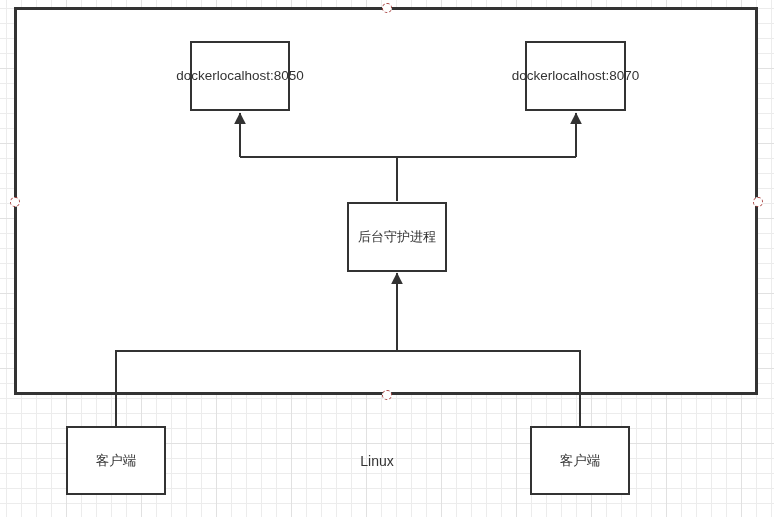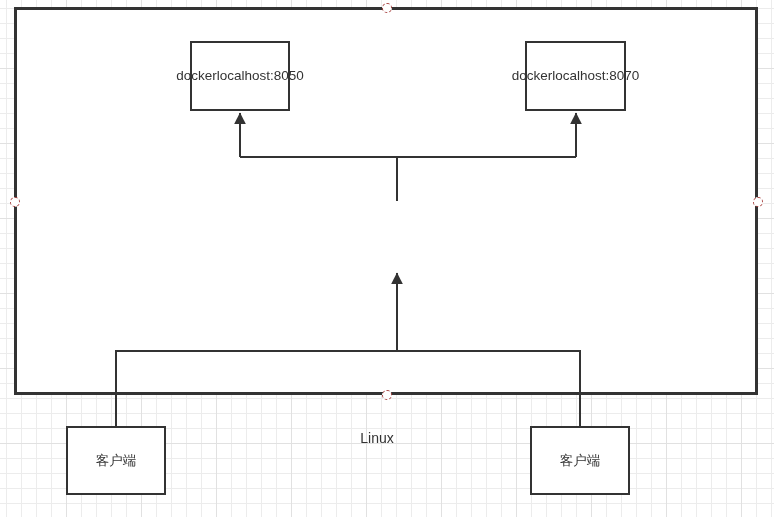--- a/index.html
+++ b/index.html
@@ -46,21 +46,21 @@
     color:var(--text);
     font-size:13.5px;line-height:16px;text-align:center;
   }
   .node-docker-left {left:190px;top:41px;width:100px;height:70px;}
   .node-docker-right{left:525px;top:41px;width:101px;height:70px;}
   .node-daemon      {left:347px;top:202px;width:100px;height:70px;font-size:13px;}
   .node-client-left {left:66px;top:426px;width:100px;height:69px;font-size:13.5px;}
   .node-client-right{left:530px;top:426px;width:100px;height:69px;font-size:13.5px;}
 
   .host-label{
-    position:absolute;left:337px;top:429px;width:80px;
+    position:absolute;left:337px;top:452px;width:80px;
     text-align:center;color:var(--text);font-size:14px;line-height:18px;
   }
 
   .handle{
     position:absolute;width:10px;height:10px;border-radius:50%;
     background:#ffffff;border:1.5px dashed var(--handle);
   }
   .handle-top   {left:382px;top:3px;}
   .handle-left  {left:10px;top:197px;}
   .handle-right {left:753px;top:197px;}
@@ -95,20 +95,23 @@
     <span>localhost:80</span>
     <span>50</span>
   </div>
 
   <div class="node node-docker-right">
     <span>docker</span>
     <span>localhost:80</span>
     <span>70</span>
   </div>
 
+  <div class="node node-daemon">
+    <span>后台守护进程</span>
+  </div>
 
   <div class="node node-client-left">
     <span>客户端</span>
   </div>
 
   <div class="node node-client-right">
     <span>客户端</span>
   </div>
 
   <div class="host-label">Linux</div>

